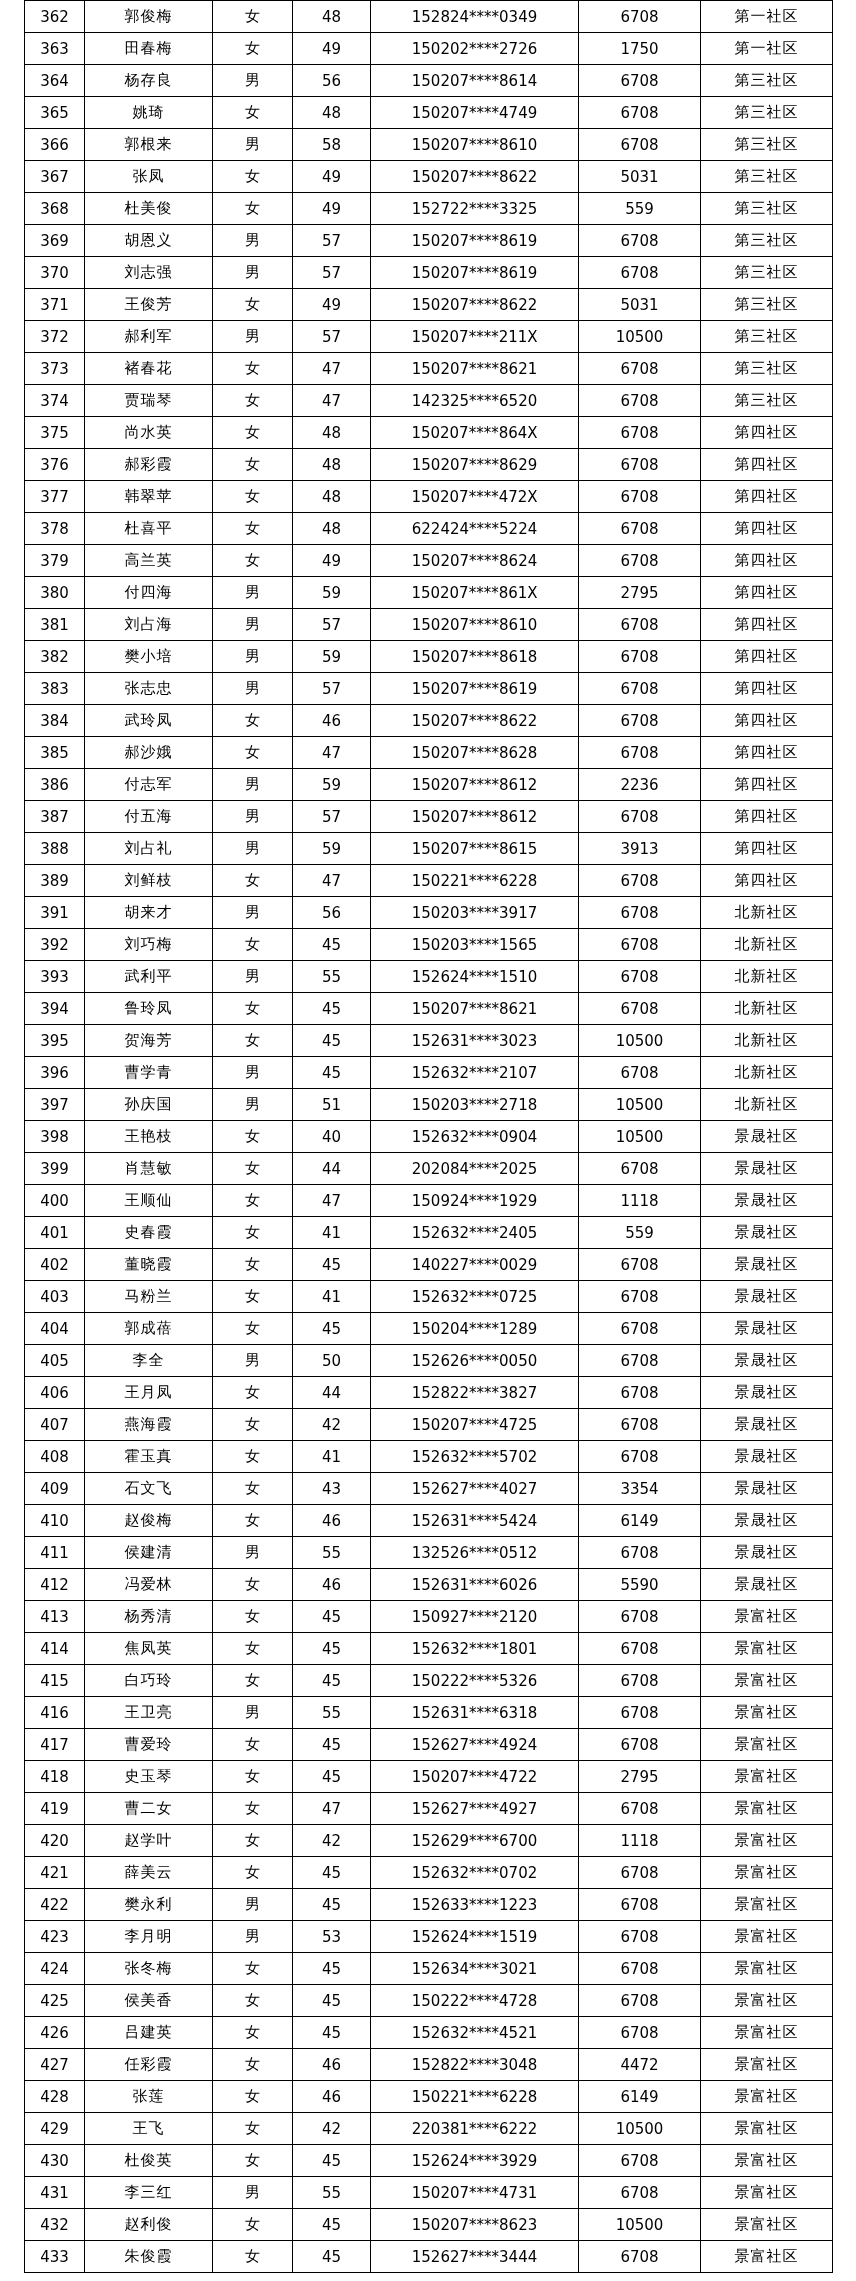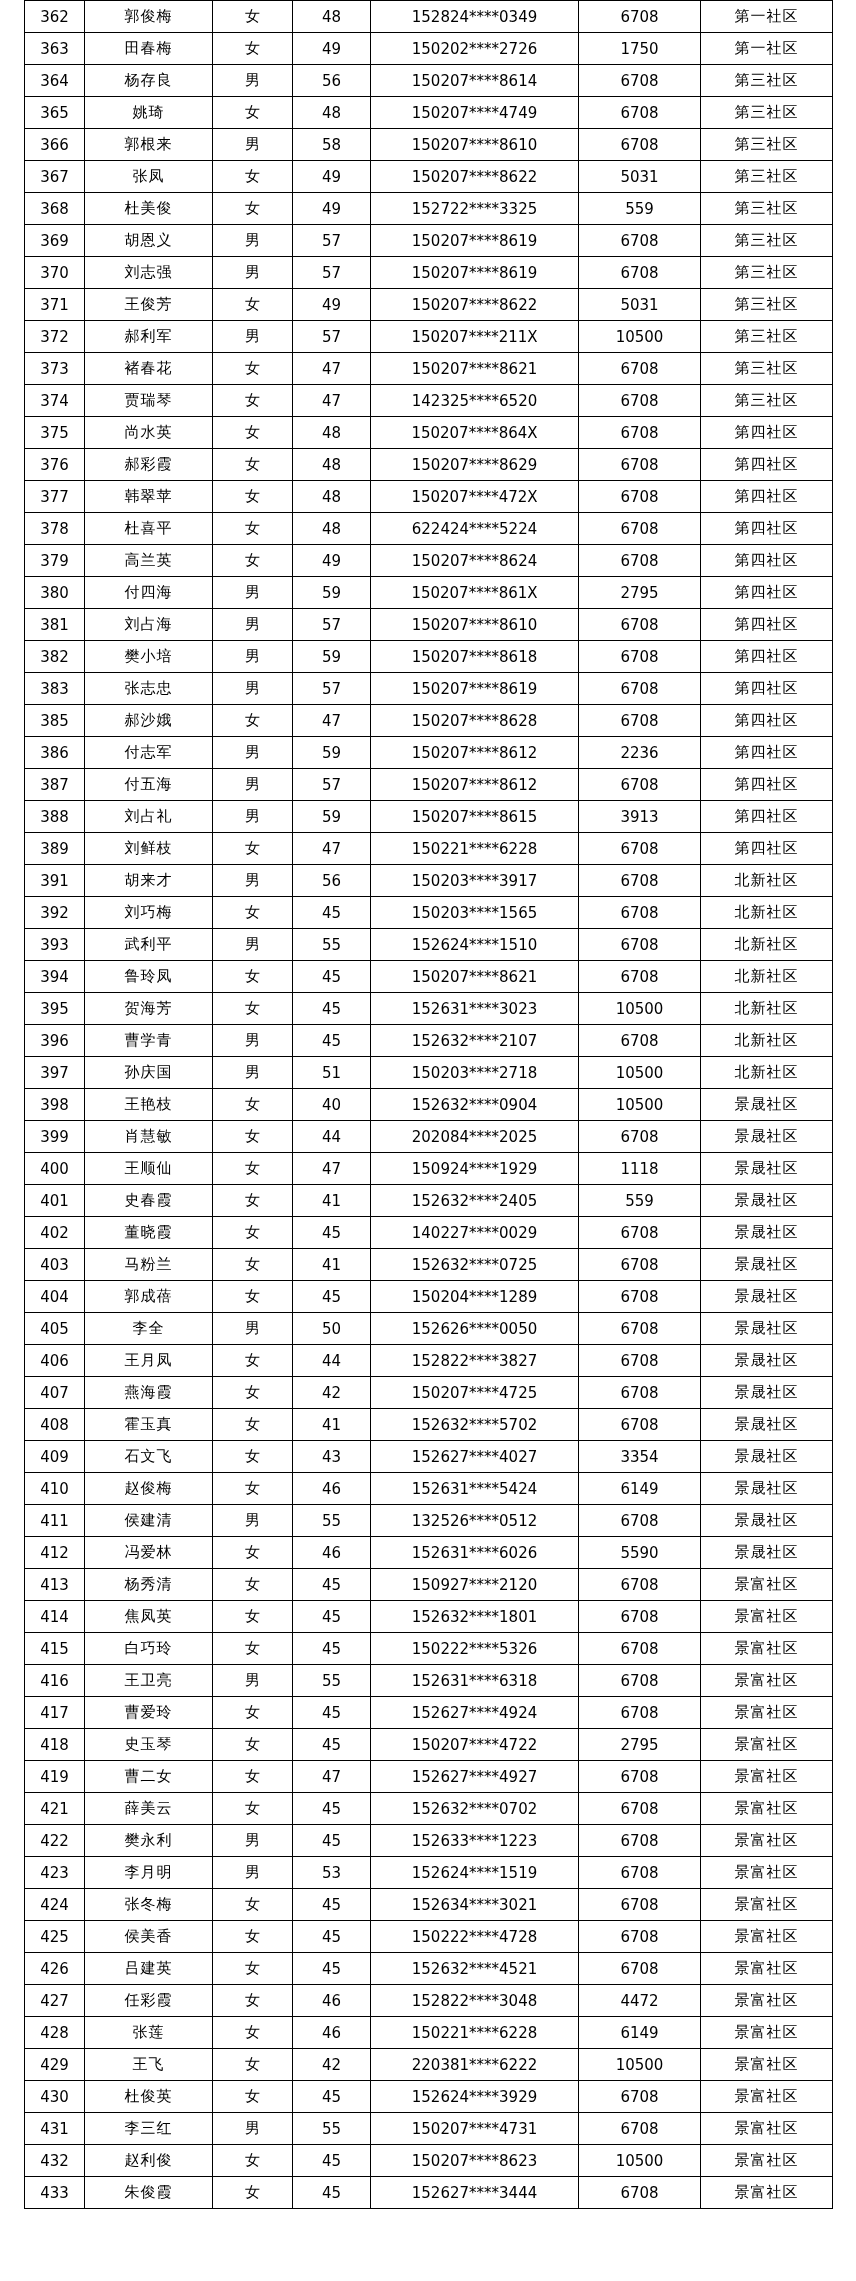--- a/index.html
+++ b/index.html
@@ -259,20 +259,29 @@
         <tr>
           <td class="idx">383</td>
           <td class="name">张志忠</td>
           <td class="sex">男</td>
           <td class="age">57</td>
           <td class="id">150207****8619</td>
           <td class="amt">6708</td>
           <td class="comm">第四社区</td>
         </tr>
         <tr>
+          <td class="idx">384</td>
+          <td class="name">武玲凤</td>
+          <td class="sex">女</td>
+          <td class="age">46</td>
+          <td class="id">150207****8622</td>
+          <td class="amt">6708</td>
+          <td class="comm">第四社区</td>
+        </tr>
+        <tr>
           <td class="idx">385</td>
           <td class="name">郝沙娥</td>
           <td class="sex">女</td>
           <td class="age">47</td>
           <td class="id">150207****8628</td>
           <td class="amt">6708</td>
           <td class="comm">第四社区</td>
         </tr>
         <tr>
           <td class="idx">386</td>
@@ -562,20 +571,29 @@
           <td class="amt">2795</td>
           <td class="comm">景富社区</td>
         </tr>
         <tr>
           <td class="idx">419</td>
           <td class="name">曹二女</td>
           <td class="sex">女</td>
           <td class="age">47</td>
           <td class="id">152627****4927</td>
           <td class="amt">6708</td>
+          <td class="comm">景富社区</td>
+        </tr>
+        <tr>
+          <td class="idx">420</td>
+          <td class="name">赵学叶</td>
+          <td class="sex">女</td>
+          <td class="age">42</td>
+          <td class="id">152629****6700</td>
+          <td class="amt">1118</td>
           <td class="comm">景富社区</td>
         </tr>
         <tr>
           <td class="idx">421</td>
           <td class="name">薛美云</td>
           <td class="sex">女</td>
           <td class="age">45</td>
           <td class="id">152632****0702</td>
           <td class="amt">6708</td>
           <td class="comm">景富社区</td>

